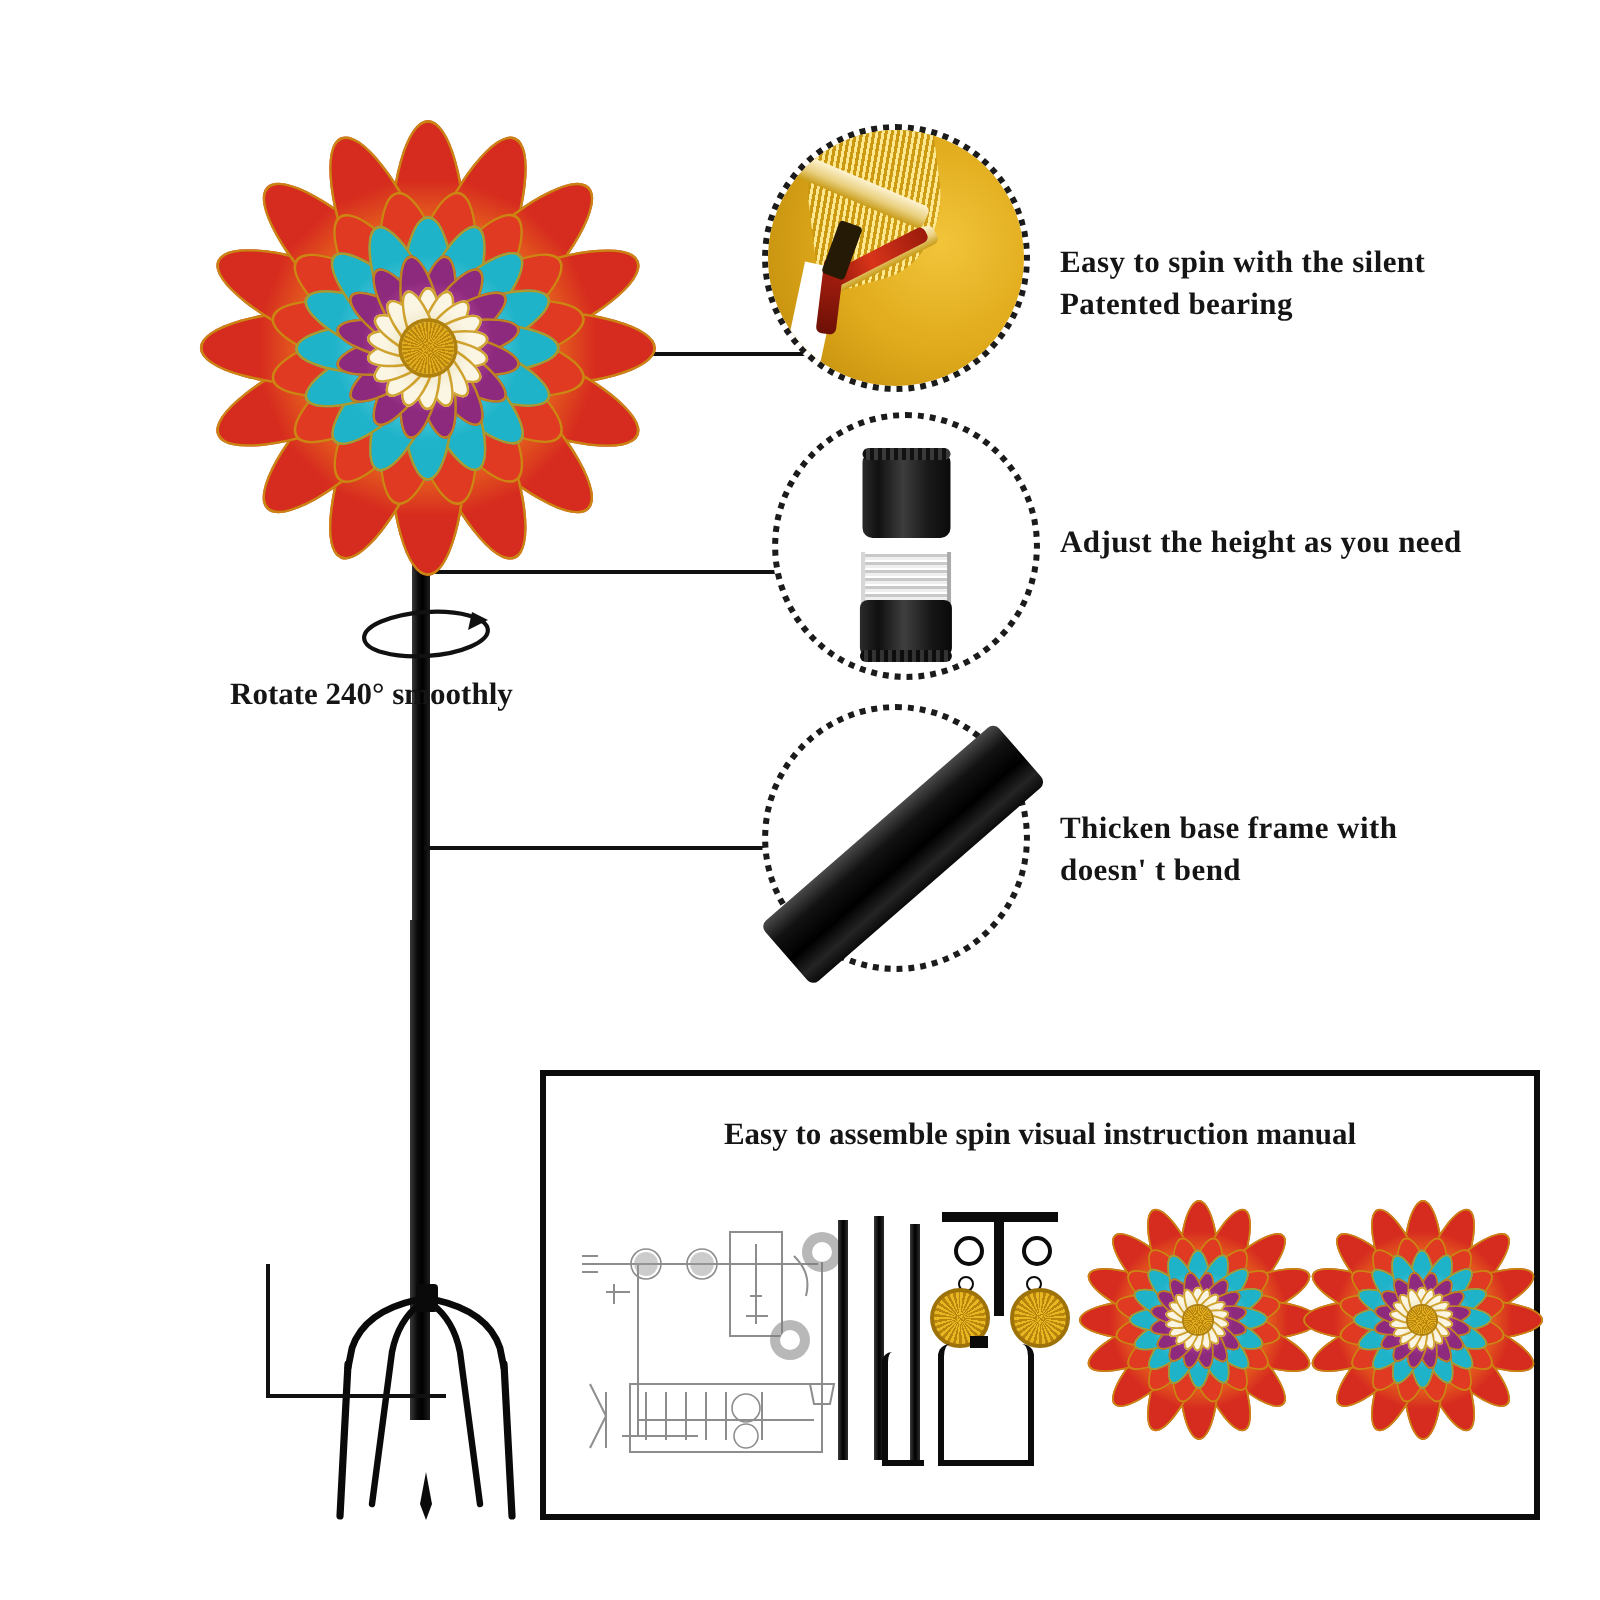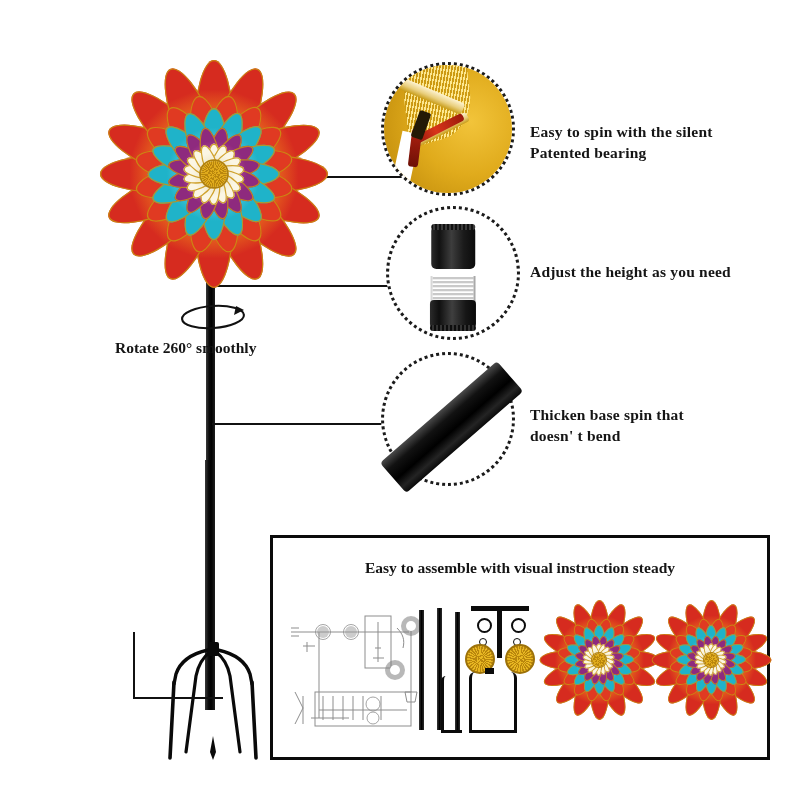--- a/index.html
+++ b/index.html
@@ -501,27 +501,27 @@
 
   <div class="dotcircle" style="left:381px;top:352px;width:134px;height:134px;">
     <div class="bigtube">
       <div class="bar"></div>
     </div>
   </div>
 
   <div class="callout-text" id="txt-height">Adjust the height as you need</div>
   <div class="callout-text" id="txt-spin">Easy to spin with the silent
 Patented bearing</div>
-  <div class="callout-text" id="txt-frame">Thicken base spin that
+  <div class="callout-text" id="txt-frame">Thicken base frame with
 doesn' t bend</div>
 
-  <div id="txt-rotate">Rotate 260°  smoothly</div>
+  <div id="txt-rotate">Rotate 240°  smoothly</div>
 
   <div id="panel">
-    <div id="panel-title" style="position:absolute;left:0;right:0;top:21px;">Easy to assemble with visual instruction steady</div>
+    <div id="panel-title" style="position:absolute;left:0;right:0;top:21px;">Easy to assemble spin visual instruction manual</div>
 
     <div style="position:absolute;left:16px;top:62px;width:152px;height:130px;">
       <svg width="152" height="130" viewBox="0 0 152 130">
         <g stroke="#8d8d8d" stroke-width="1" fill="none">
           <path d="M2 32 H120"></path>
             <path d="M2 28 H10"></path>
             <path d="M2 36 H10"></path>
           <path d="M30 32 V118"></path>
             <path d="M22 118 H60"></path>
           <path d="M14 46 H26"></path>

